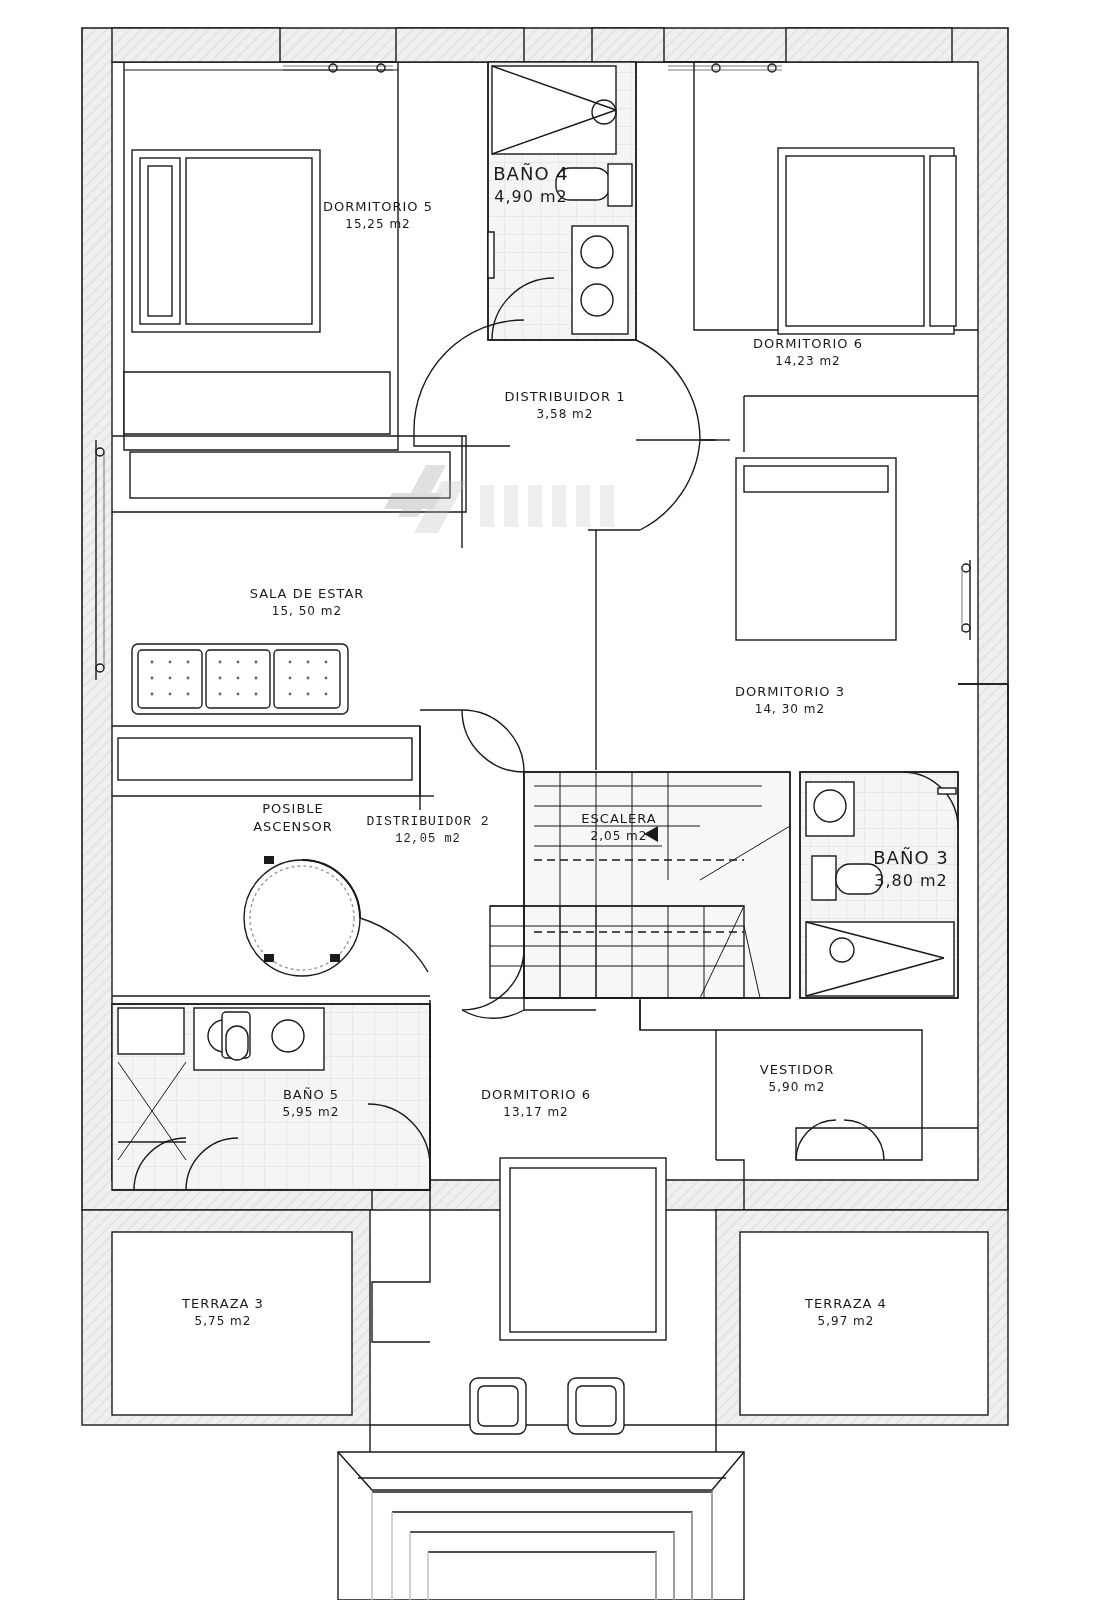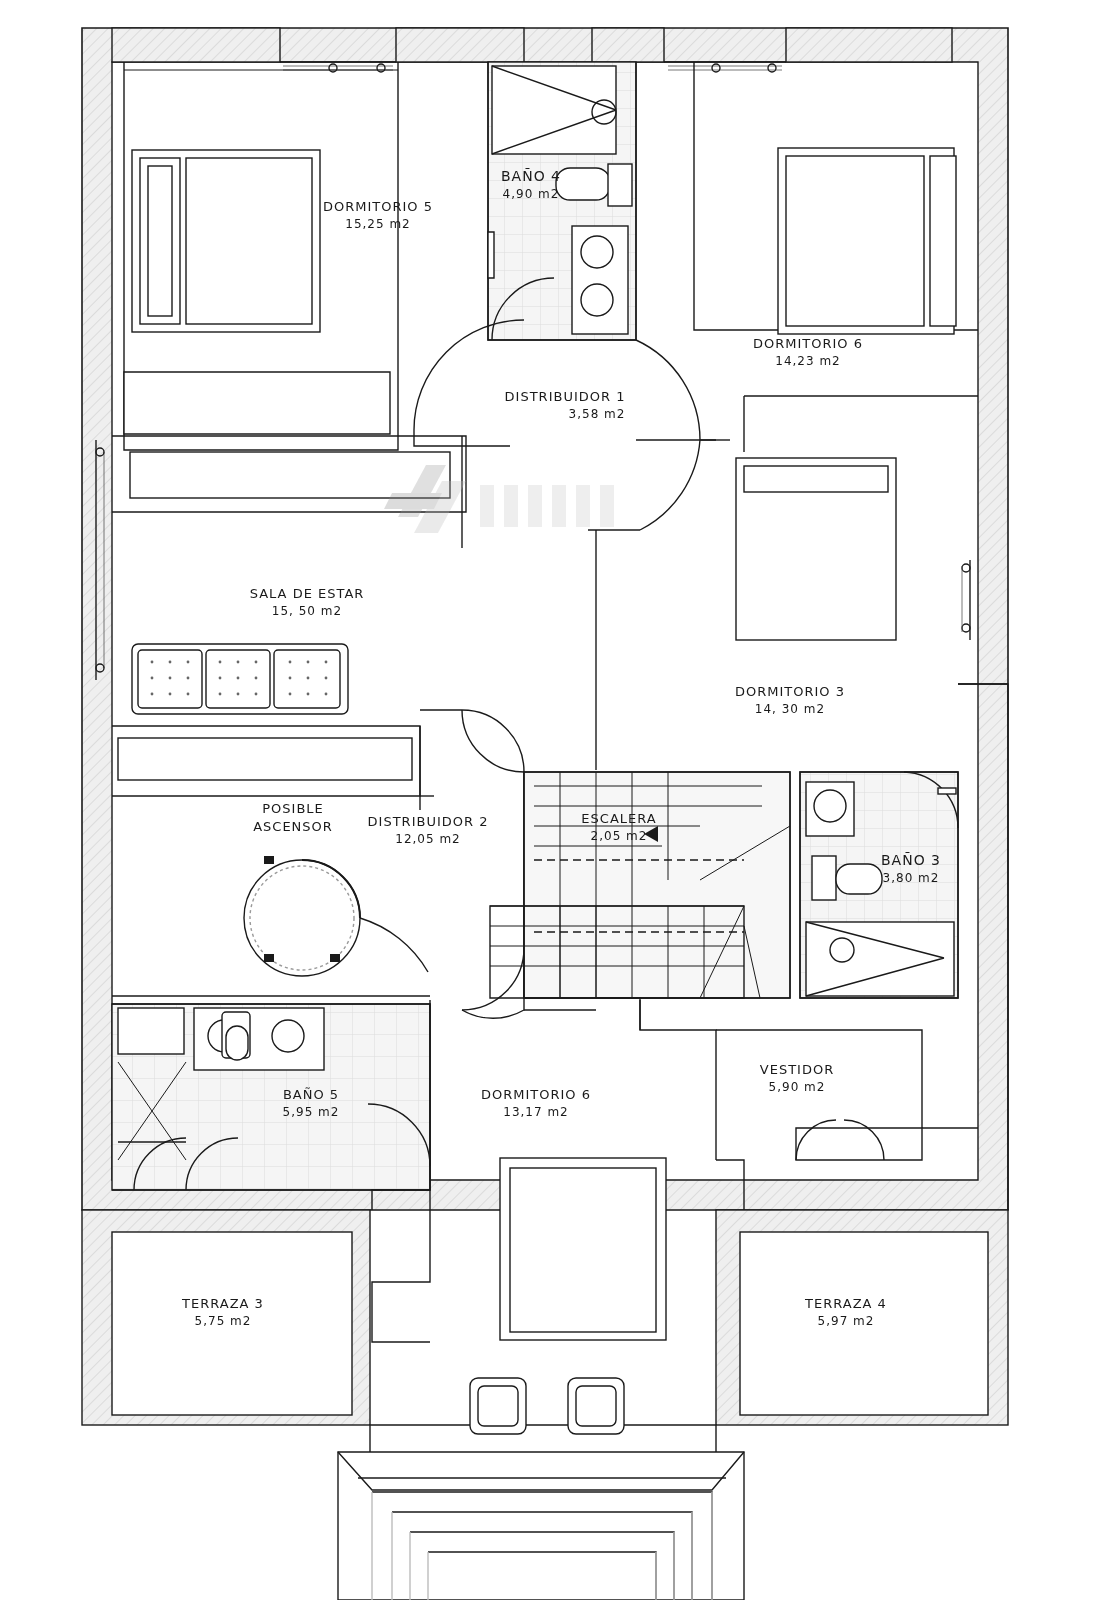--- a/index.html
+++ b/index.html
@@ -34,22 +34,22 @@
     pointer-events: none;
   }
   .room-label .name {
     display: block;
     font-size: 13px;
   }
   .room-label .area {
     display: block;
     font-size: 12px;
   }
-  .room-label.small .name { font-size: 14px; }
-  .room-label.small .area { font-size: 12px; }
+  .room-label.small .name { font-size: 18px; }
+  .room-label.small .area { font-size: 16px; }
   .plan-title {
     position: absolute;
     right: 8px;
     bottom: 58px;
     font-size: 29px;
     letter-spacing: 2px;
     color: #111;
     font-family: "DejaVu Sans", sans-serif;
   }
   .watermark {
@@ -364,41 +364,41 @@
   <div class="room-label small" style="left:531px; top:185px; transform:translate(-50%,-50%);">
     <span class="name">BAÑO 4</span>
     <span class="area">4,90 m2</span>
   </div>
 
   <div class="room-label" style="left:808px; top:352px; transform:translate(-50%,-50%);">
     <span class="name">DORMITORIO 6</span>
     <span class="area">14,23 m2</span>
   </div>
 
-  <div class="room-label" style="left:565px; top:405px; transform:translate(-50%,-50%);text-align:right;">
+  <div class="room-label" style="left:565px; top:405px; transform:translate(-50%,-50%);">
     <span class="name">DISTRIBUIDOR 1</span>
     <span class="area">3,58 m2</span>
   </div>
 
   <div class="room-label" style="left:307px; top:602px; transform:translate(-50%,-50%);">
     <span class="name">SALA DE ESTAR</span>
     <span class="area">15, 50 m2</span>
   </div>
 
   <div class="room-label" style="left:790px; top:700px; transform:translate(-50%,-50%);">
     <span class="name">DORMITORIO 3</span>
     <span class="area">14, 30 m2</span>
   </div>
 
   <div class="room-label" style="left:293px; top:818px; transform:translate(-50%,-50%);">
     <span class="name">POSIBLE</span>
     <span class="name">ASCENSOR</span>
   </div>
 
-  <div class="room-label" style="left:428px; top:830px; transform:translate(-50%,-50%);">
+  <div class="room-label" style="left:428px; top:830px; transform:translate(-50%,-50%);font-family:Liberation Mono, monospace;">
     <span class="name">DISTRIBUIDOR 2</span>
     <span class="area">12,05 m2</span>
   </div>
 
   <div class="room-label" style="left:583px; top:827px; transform:translate(-50%,-50%);margin-left:36px;">
     <span class="name">ESCALERA</span>
     <span class="area">2,05 m2</span>
   </div>
 
   <div class="room-label small" style="left:911px; top:869px; transform:translate(-50%,-50%);">

